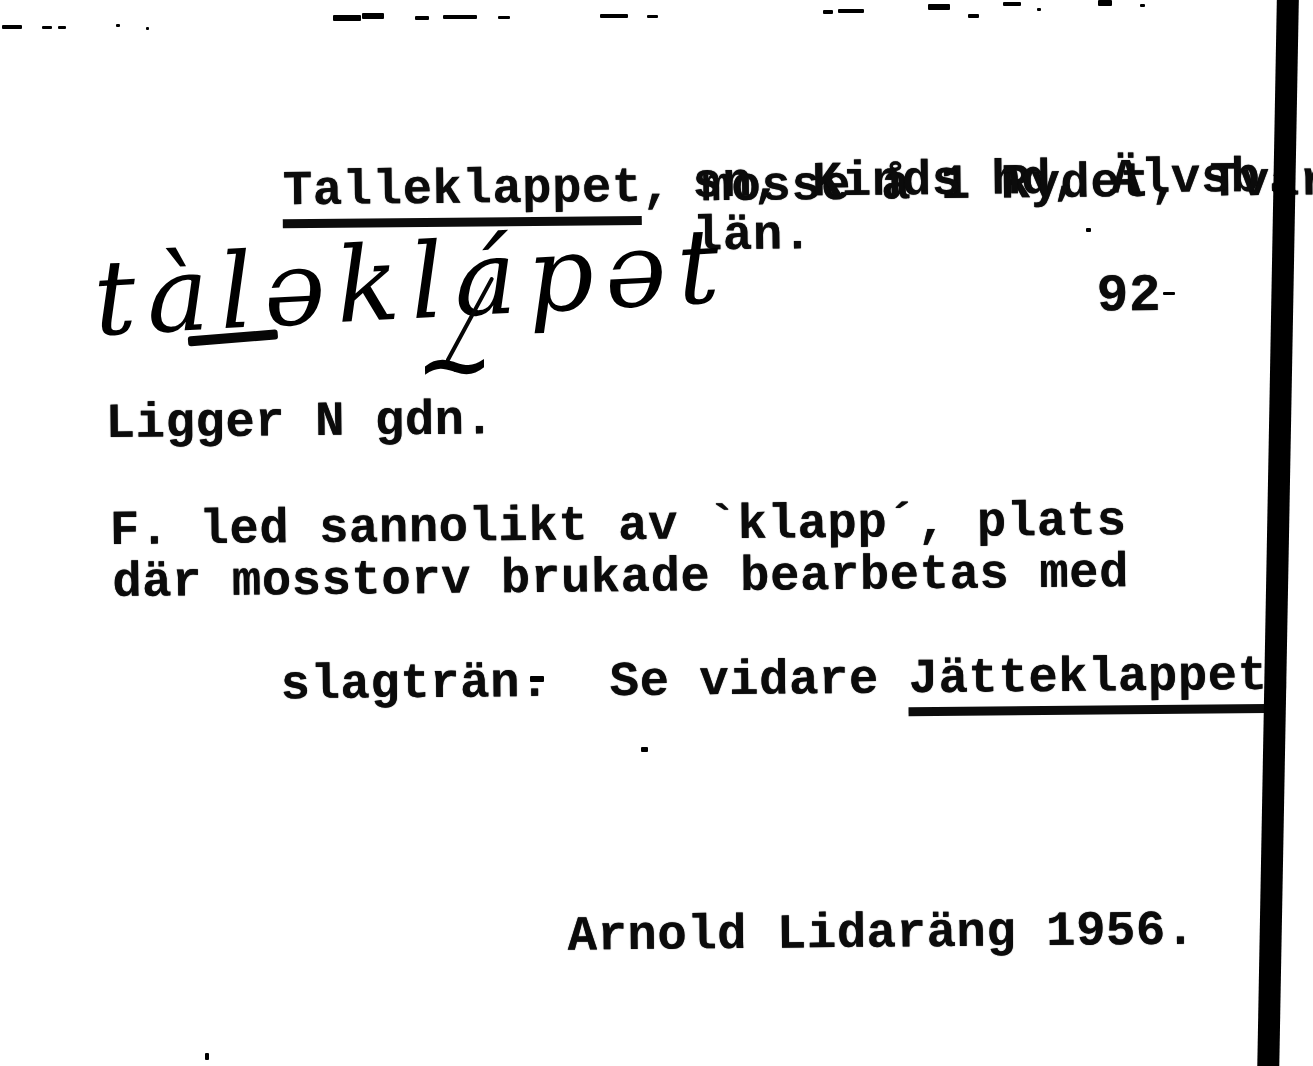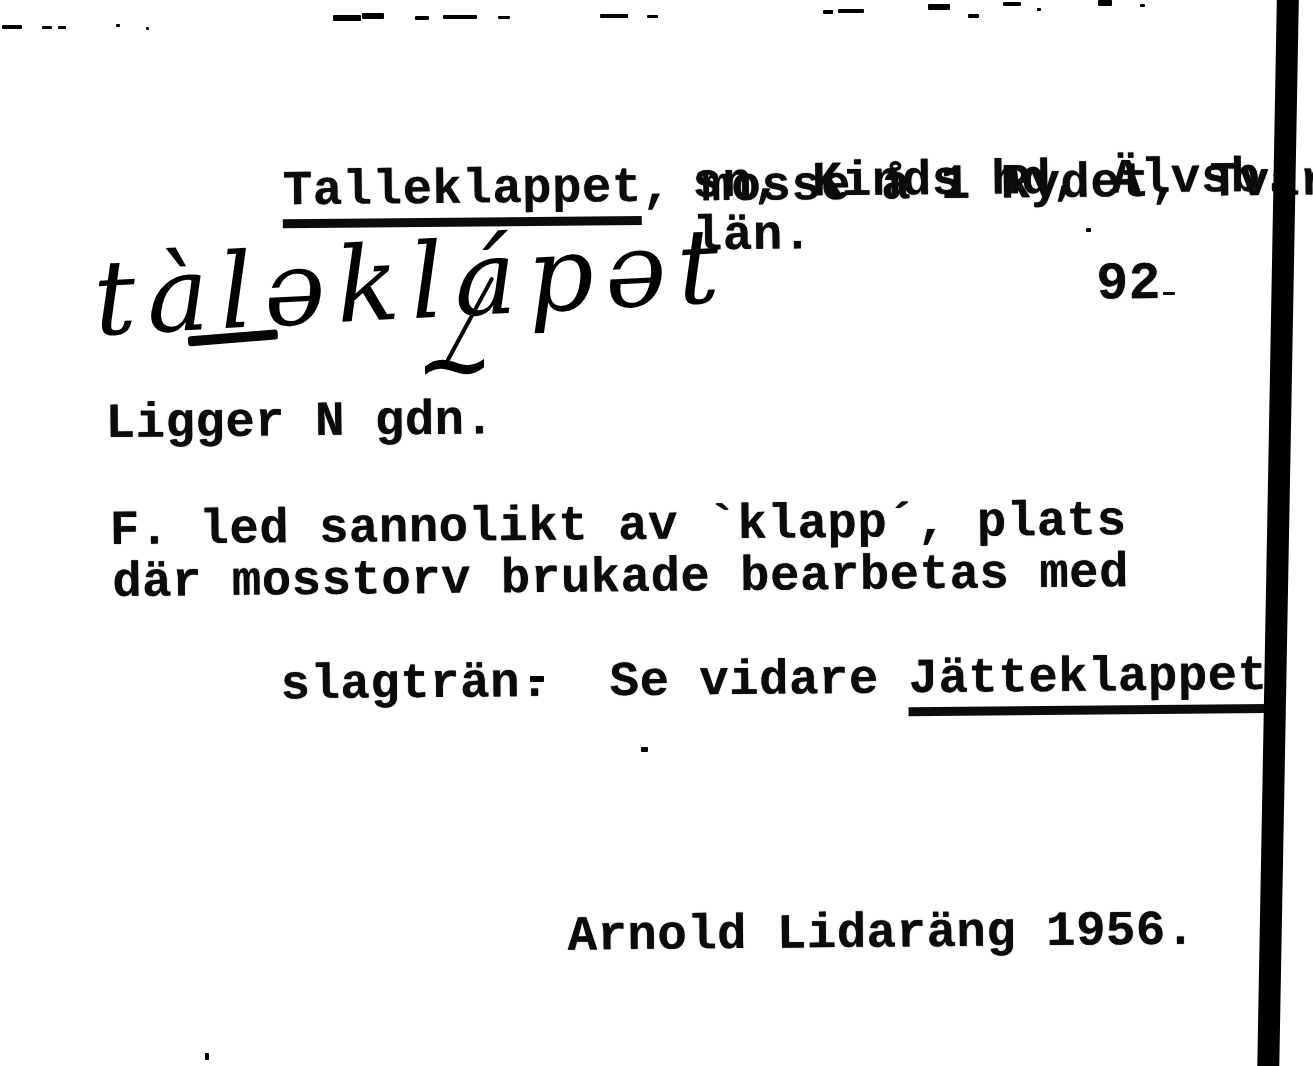--- a/index.html
+++ b/index.html
@@ -95,21 +95,21 @@
 
   <div class="content">
 
     <div class="tline" style="left:103px; top:115px;">
       <span class="u-thick">Talleklappet</span><span>, mosse å 1 Rydet, Tvärreds</span>
     </div>
 
     <div class="tline" style="left:692px; top:163px;">sn, Kinds hd, Älvsb.</div>
     <div class="tline" style="left:692px; top:216px;">län.</div>
 
-    <div class="tline num" style="left:1095px; top:268px;">92</div>
+    <div class="tline num" style="left:1095px; top:280px;">92</div>
 
     <div class="hw">tàləklápət</div>
     <div class="hw-underline"></div>
     <div class="hw-accent-stroke"></div>
     <div class="hw-tilde">~</div>
 
     <div class="tline" style="left:103px; top:398px;">Ligger N gdn.</div>
 
     <div class="tline" style="left:106px; top:505px;">F. led sannolikt av `klapp´, plats</div>
     <div class="tline" style="left:108px; top:557px;">där mosstorv brukade bearbetas med</div>

